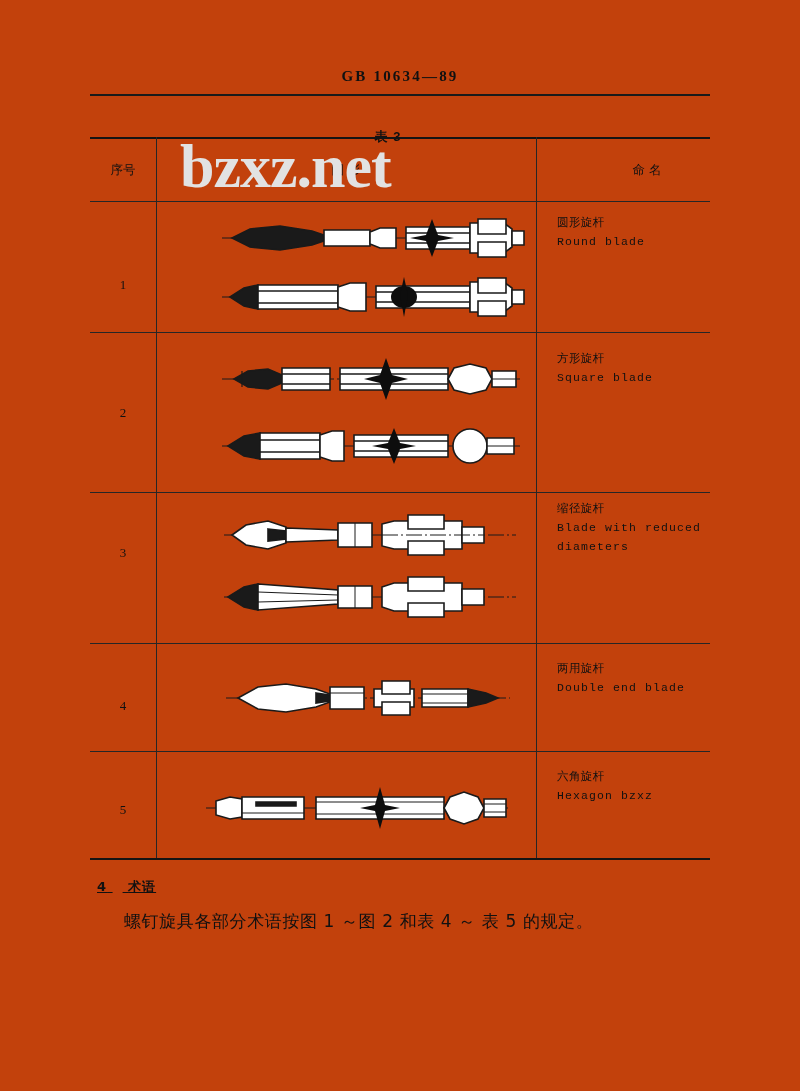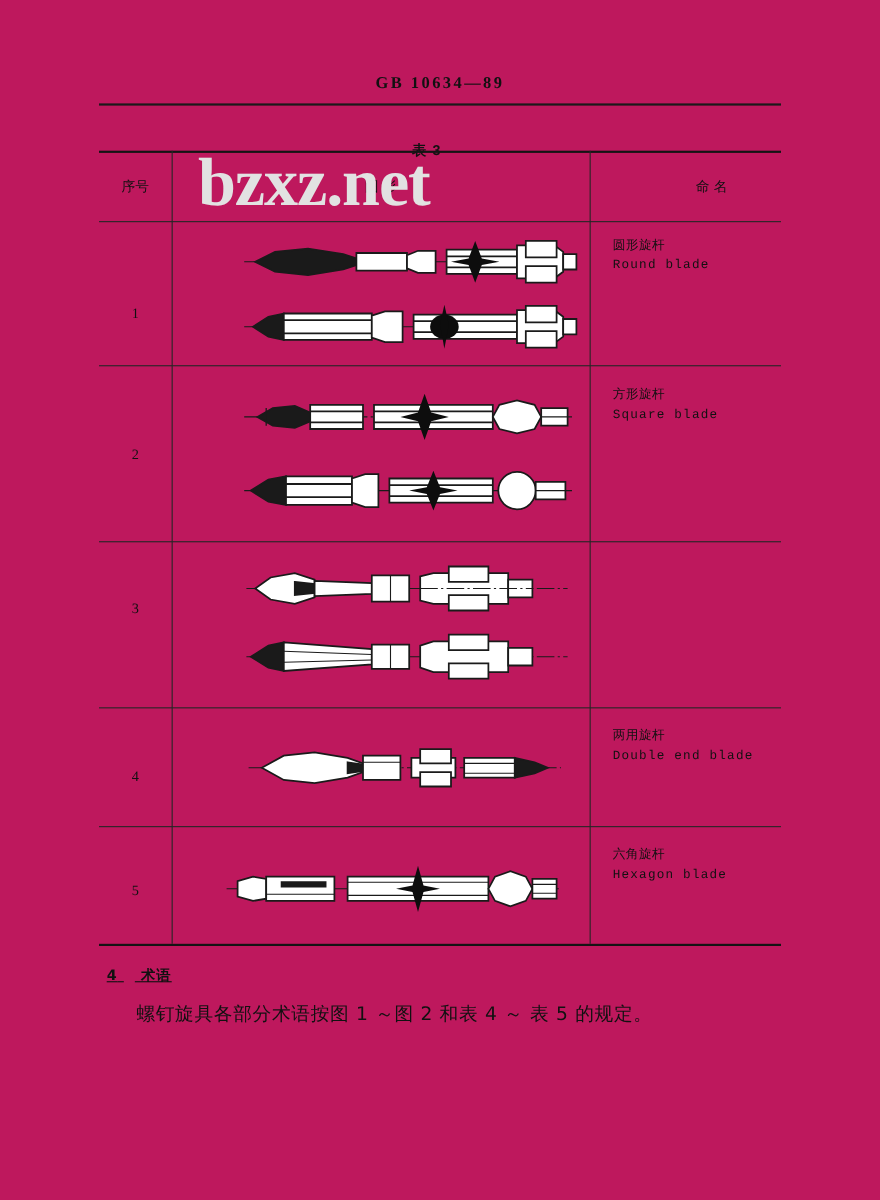--- a/index.html
+++ b/index.html
@@ -9,21 +9,21 @@
     background: #ffffff;
   }
   body {
     font-family: "Liberation Serif", "DejaVu Serif", serif;
     color: #000000;
   }
   #page {
     position: relative;
     width: 800px;
     height: 1091px;
-    background: #be185d;
+    background: #c2410c;
     overflow: hidden;
   }
 
   
   .std-number {
     position: absolute;
     left: 0;
     top: 68px;
     width: 800px;
     text-align: center;
@@ -282,20 +282,25 @@
         <circle cx="250" cy="94" r="17" fill="#fff"></circle>
         <path d="M267 86 L294 86 L294 102 L267 102 Z" fill="#fff"></path>
         <line x1="267" y1="94" x2="294" y2="94" stroke-width="1"></line>
       </g>
       <g fill="#0d0d0d">
         <path d="M174 76 L180 91 L196 94 L180 97 L174 112 L168 97 L152 94 L168 91 Z"></path>
       </g>
     </svg>
 
     <div class="cell-no" style="top:408px;">3</div>
+    <div class="cell-name" style="top:362px;">
+      <div class="cn">缩径旋杆</div>
+      <div class="en">Blade with reduced</div>
+      <div class="en">diameters</div>
+    </div>
 
     <svg class="fig" style="left:132px; top:372px;" width="300" height="118" viewBox="0 0 300 118">
       <g fill="none" stroke="#1a1a1a" stroke-width="1.6">
 
         <line x1="2" y1="26" x2="294" y2="26" stroke-width="1" stroke-dasharray="16 3 2 3"></line>
         <path d="M10 26 L24 16 L46 12 L64 18 L64 34 L46 40 L24 36 Z" fill="#fff"></path>
         <path d="M46 20 L64 22 L64 30 L46 32 Z" fill="#1a1a1a" stroke="#1a1a1a"></path>
 
         <path d="M64 19 L116 21 L116 31 L64 33 Z" fill="#fff"></path>
 
@@ -346,21 +351,21 @@
         <path d="M198 22 L244 22 L244 40 L198 40 Z" fill="#fff"></path>
         <line x1="198" y1="27" x2="244" y2="27" stroke-width="1"></line>
         <line x1="198" y1="36" x2="244" y2="36" stroke-width="1"></line>
         <path d="M244 22 L262 26 L274 31 L262 36 L244 40 Z" fill="#1a1a1a" stroke="#1a1a1a"></path>
       </g>
     </svg>
 
     <div class="cell-no" style="top:665px;">5</div>
     <div class="cell-name" style="top:630px;">
       <div class="cn">六角旋杆</div>
-      <div class="en">Hexagon blade</div>
+      <div class="en">Hexagon bzxz</div>
     </div>
 
     <svg class="fig" style="left:114px; top:640px;" width="310" height="62" viewBox="0 0 310 62">
       <g fill="none" stroke="#1a1a1a" stroke-width="1.6">
         <line x1="2" y1="31" x2="304" y2="31" stroke-width="1" stroke-dasharray="16 3 2 3"></line>
 
         <path d="M12 24 L26 20 L38 22 L38 40 L26 42 L12 38 Z" fill="#fff"></path>
         <path d="M38 20 L100 20 L100 42 L38 42 Z" fill="#fff"></path>
         <path d="M52 25 L92 25 L92 29 L52 29 Z" fill="#1a1a1a" stroke="#1a1a1a"></path>
         <line x1="38" y1="36" x2="100" y2="36" stroke-width="1"></line>

